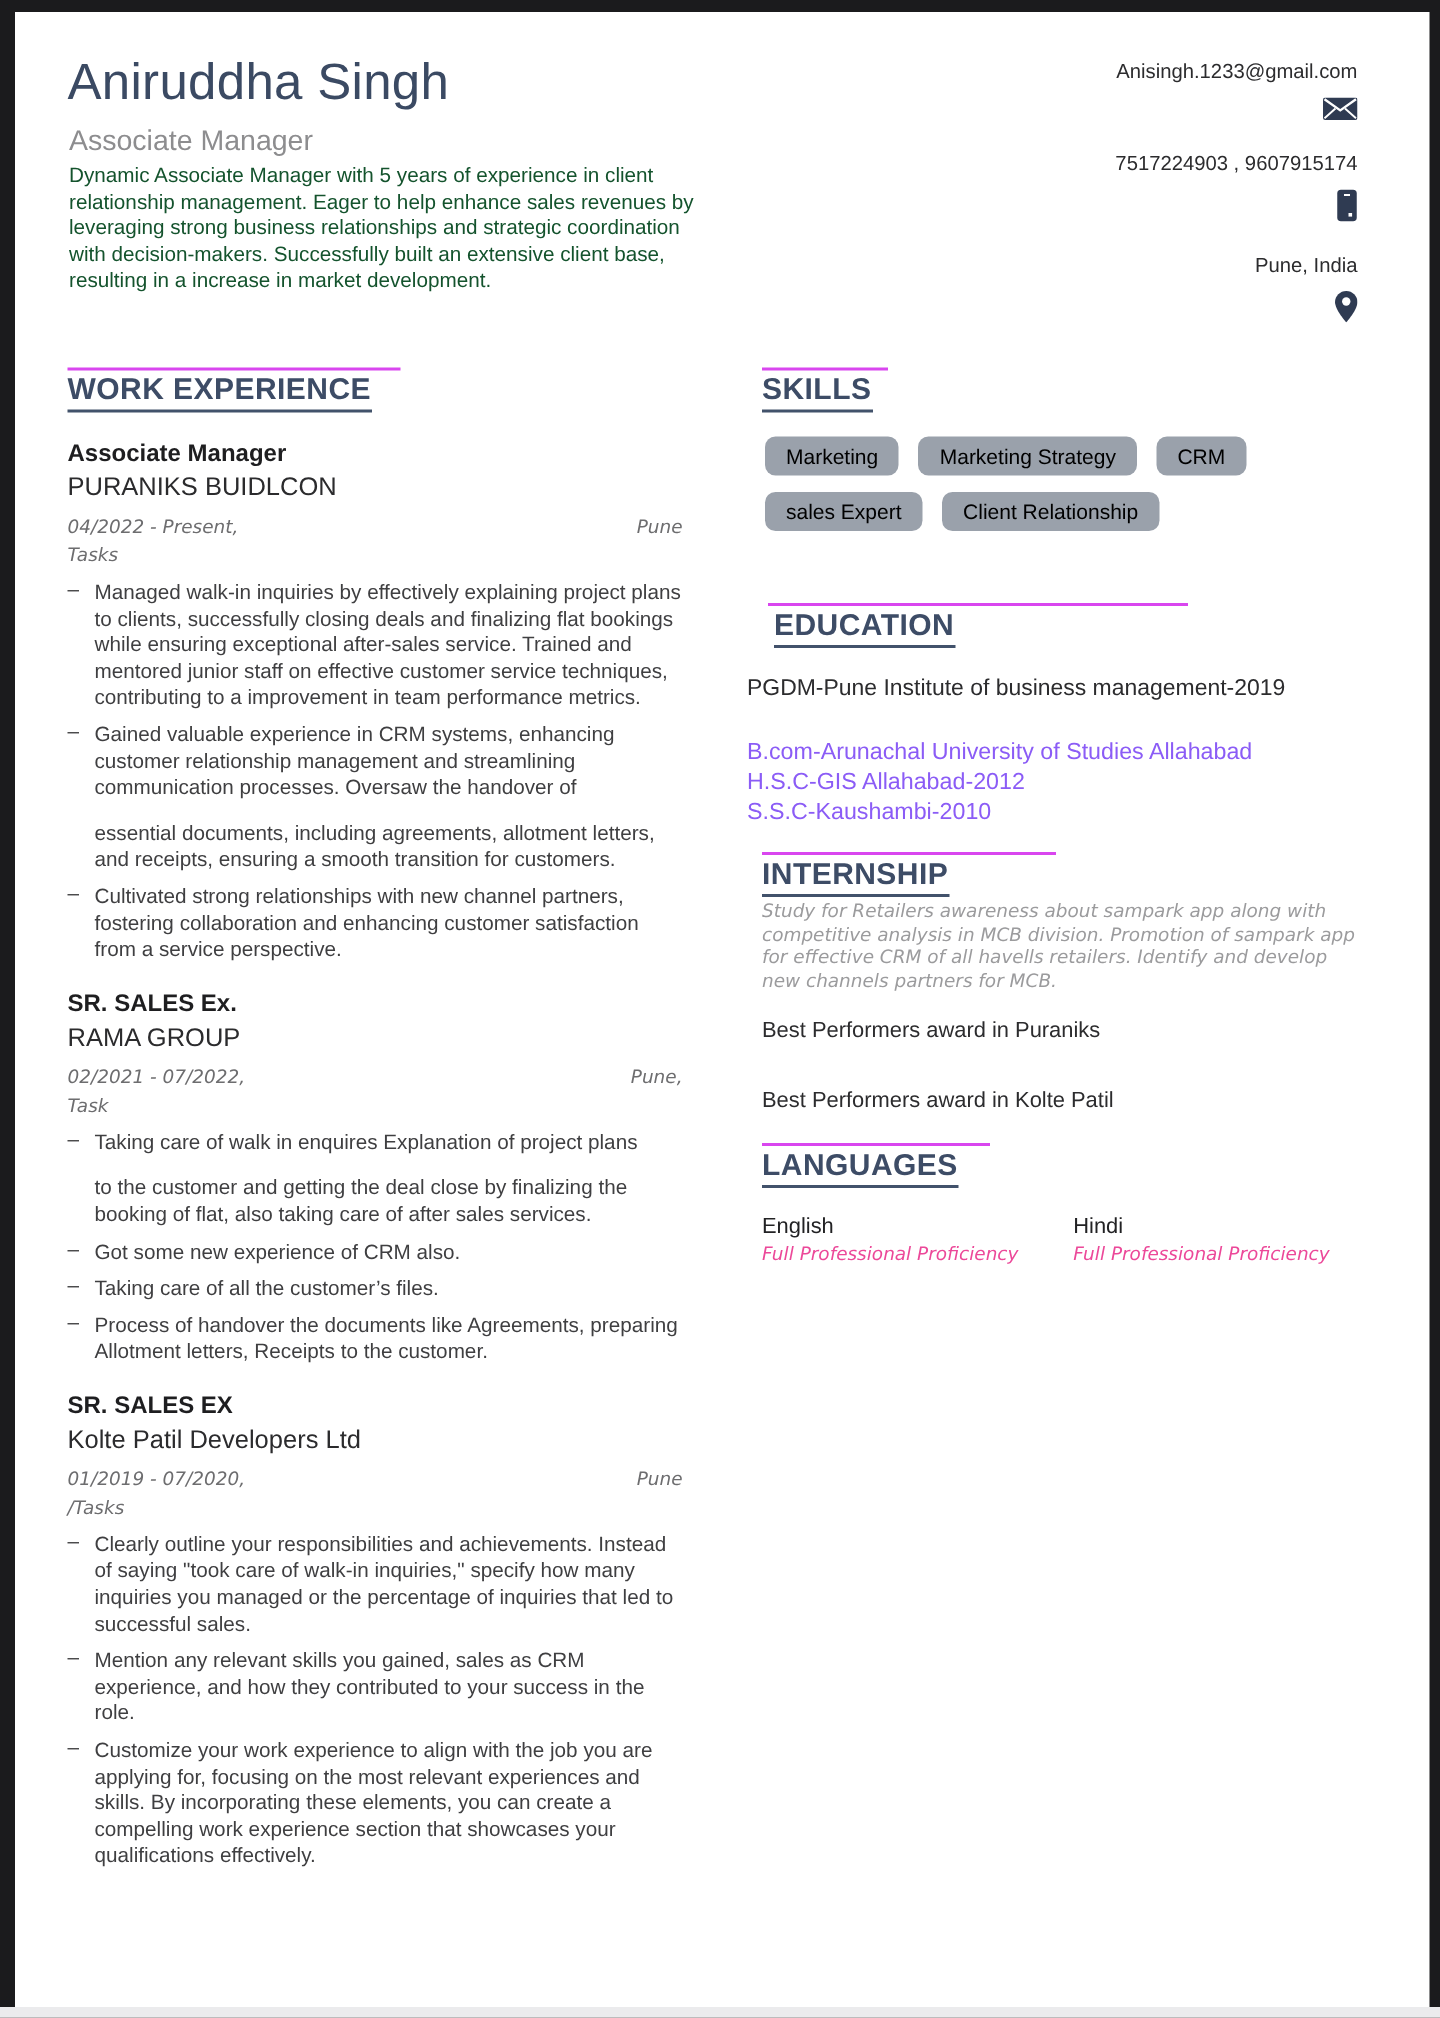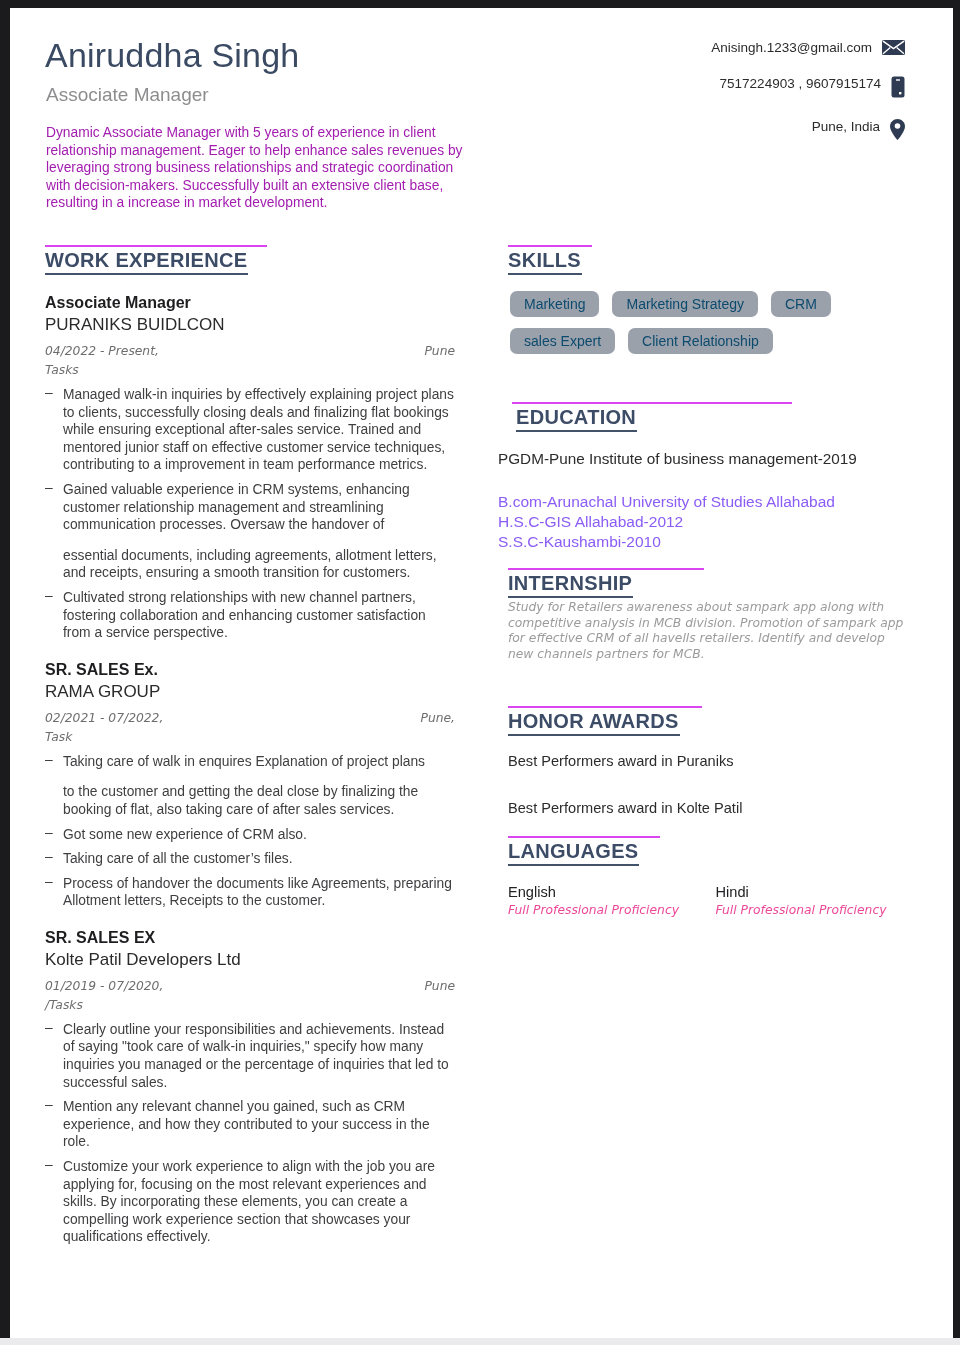--- a/index.html
+++ b/index.html
@@ -21,30 +21,30 @@
   
   .name {
     position:absolute; left:35px; top:28px;
     font-size:34px; color:#3b4a63; letter-spacing:0.2px;
   }
   .subtitle {
     position:absolute; left:36px; top:76px;
     font-size:19px; color:#8d8d8f;
   }
   .summary {
-    position:absolute; left:36px; top:116px; width:432px;
-    font-size:13.8px; line-height:17.6px; color:#a21caf;
+    position:absolute; left:36px; top:100px; width:432px;
+    font-size:13.8px; line-height:17.6px; color:#14532d;
   }
   .contact {
     position:absolute; right:48px; top:32px; width:330px;
   }
   .contact-row {
-    display:flex; justify-content:flex-end; align-items:flex-start;
+    display:flex; justify-content:flex-end; align-items:flex-end;
     gap:10px; margin-bottom:21px;
-    font-size:13.5px; color:#2c2c2e;
+    font-size:13.5px; color:#2c2c2e;flex-direction:column;
   }
   .contact-row .ico { flex:0 0 auto; display:flex; align-items:center; }
 
   
   .left-col  { position:absolute; left:35px;  top:237px; width:410px; }
   .right-col { position:absolute; left:488px; top:237px; width:425px; }
 
   
   .sec { border-top:2px solid #d946ef; }
   .sec h2 {
@@ -84,21 +84,21 @@
   }
   ul.bullets li.cont { margin-top:13px; }
   ul.bullets li.cont::before { content:""; }
 
   
   .pills {
     display:flex; flex-wrap:wrap; gap:11px 13px;
     margin:16px 0 0 12px; width:330px;
   }
   .pill {
-    background:#9aa1ab; color:#0c4a6e; border-radius:7px;
+    background:#9aa1ab; color:#000000; border-radius:7px;
     padding:5px 14px; font-size:14px; line-height:16px;
   }
   .edu-line1 { margin-top:18px; font-size:15.3px; color:#2c2c2e; }
   .edu-block { margin-top:24px; font-size:15.5px; line-height:20px; color:#8b5cf6; }
   .intern-title { margin:15px 0 0 10px; font-size:15.5px; color:#2c2c2e; }
   .intern-desc {
     margin:2px 0 0 10px; width:400px;
     font-family:"DejaVu Sans", sans-serif; font-style:italic;
     font-size:12.3px; line-height:15.6px; color:#9b9b9d;
   }
@@ -196,21 +196,21 @@
     <div class="job">
       <div class="job-title">SR. SALES EX</div>
       <div class="job-company">Kolte Patil Developers Ltd</div>
       <div class="job-meta">
         <span>01/2019 - 07/2020,</span>
         <span>Pune</span>
       </div>
       <div class="tasks-label">/Tasks</div>
       <ul class="bullets">
         <li>Clearly outline your responsibilities and achievements. Instead of saying "took care of walk-in inquiries," specify how many inquiries you managed or the percentage of inquiries that led to successful sales.</li>
-        <li>Mention any relevant channel you gained, such as CRM experience, and how they contributed to your success in the role.</li>
+        <li>Mention any relevant skills you gained, sales as CRM experience, and how they contributed to your success in the role.</li>
         <li>Customize your work experience to align with the job you are applying for, focusing on the most relevant experiences and skills. By incorporating these elements, you can create a compelling work experience section that showcases your qualifications effectively.</li>
       </ul>
     </div>
   </div>
 
   <div class="right-col">
 
     <div class="sec skills">
       <h2>SKILLS</h2>
     </div>
@@ -230,23 +230,20 @@
       <div>B.com-Arunachal University of Studies Allahabad</div>
       <div>H.S.C-GIS Allahabad-2012</div>
       <div>S.S.C-Kaushambi-2010</div>
     </div>
 
     <div class="sec internship">
       <h2>INTERNSHIP</h2>
     </div>
     <div class="intern-desc">Study for Retailers awareness about sampark app along with competitive analysis in MCB division. Promotion of sampark app for effective CRM of all havells retailers. Identify and develop new channels partners for MCB.</div>
 
-    <div class="sec honor">
-      <h2>HONOR AWARDS</h2>
-    </div>
     <div class="award">Best Performers award in Puraniks</div>
     <div class="award">Best Performers award in Kolte Patil</div>
 
     <div class="sec languages">
       <h2>LANGUAGES</h2>
     </div>
     <div class="langs">
       <div class="lang">
         <div class="lang-name">English</div>
         <div class="lang-level">Full Professional Proficiency</div>

